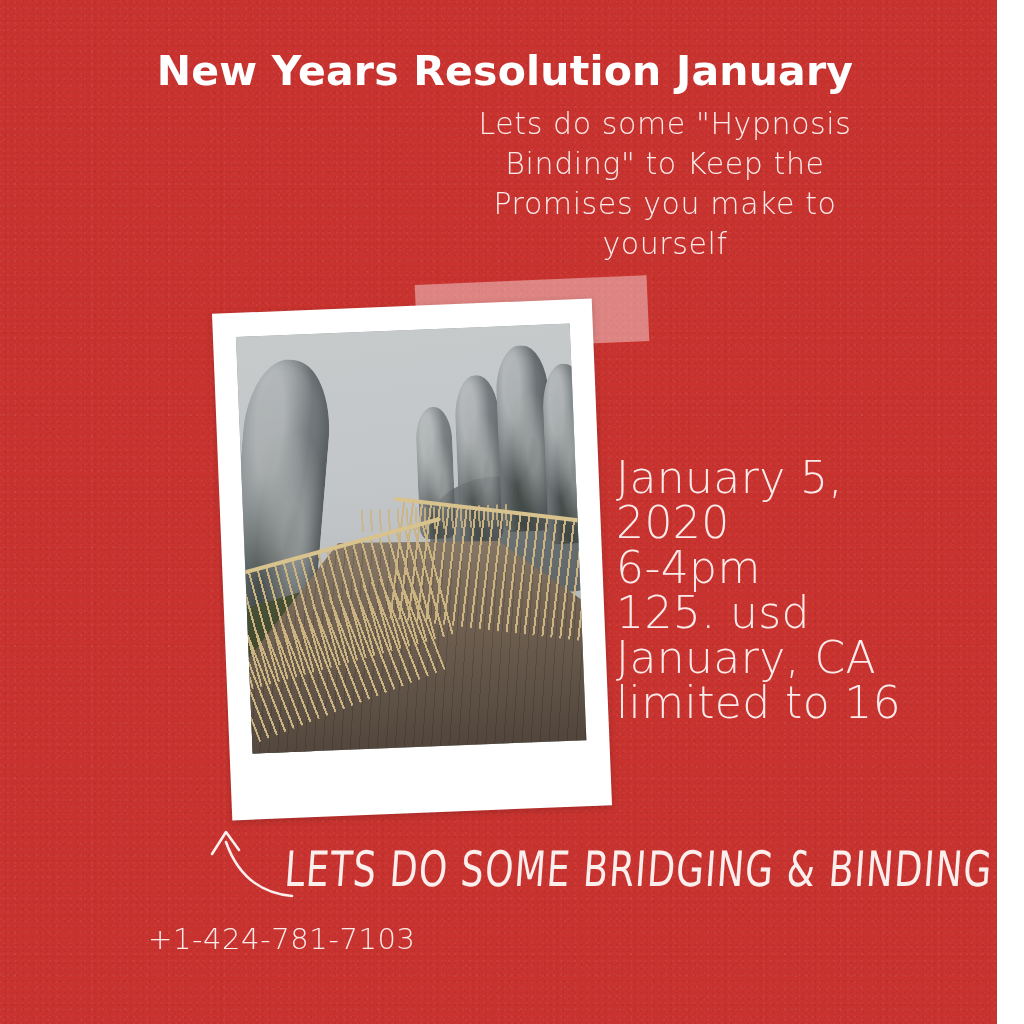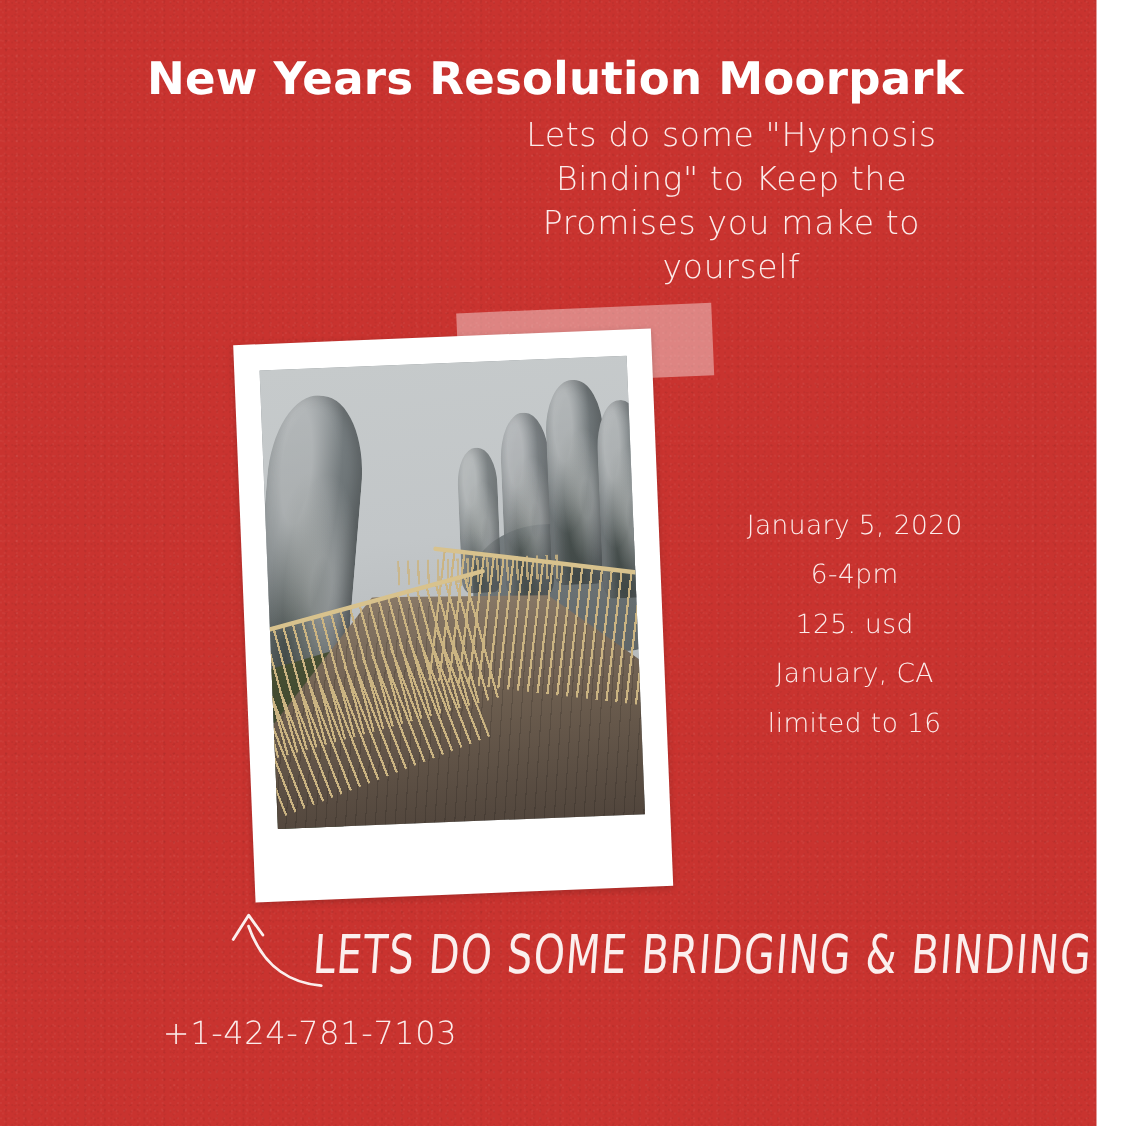--- a/index.html
+++ b/index.html
@@ -161,23 +161,22 @@
   #rail-right     { left: 150px; top: 186px; width: 230px; height: 120px; transform: rotate(9deg); }
   #rail-right-top { left: 150px; top: 184px; width: 230px; transform: rotate(9deg); }
   #rail-far       { left: 118px; top: 178px; width: 150px; height: 22px; opacity: 0.85; }
 
   
   #details {
     position: absolute;
     left: 616px;
     top: 455px;
     width: 322px;
-    text-align: center;
     color: #fbeceb;
-    font-size: 24px;
+    font-size: 44px;
     line-height: 45px;
     font-weight: 300;
     letter-spacing: 0.4px;
   }
 
   
   #arrow-svg {
     position: absolute;
     left: 206px;
     top: 824px;
@@ -213,21 +212,21 @@
   }
 </style>
 </head>
 <body>
 
 <div id="poster">
 
   <div id="red-canvas"></div>
   <div id="right-white-strip"></div>
 
-  <div id="title">New Years Resolution Moorpark</div>
+  <div id="title">New Years Resolution January</div>
   <div id="subtitle">Lets do some "Hypnosis Binding" to Keep the Promises you make to yourself</div>
 
   <div id="tape-slip"></div>
 
   <div id="polaroid">
     <div id="photo">
       <div class="sky"></div>
       <div id="palm"></div>
       <div class="finger" id="finger-l"></div>
       <div class="finger" id="finger-m1"></div>

